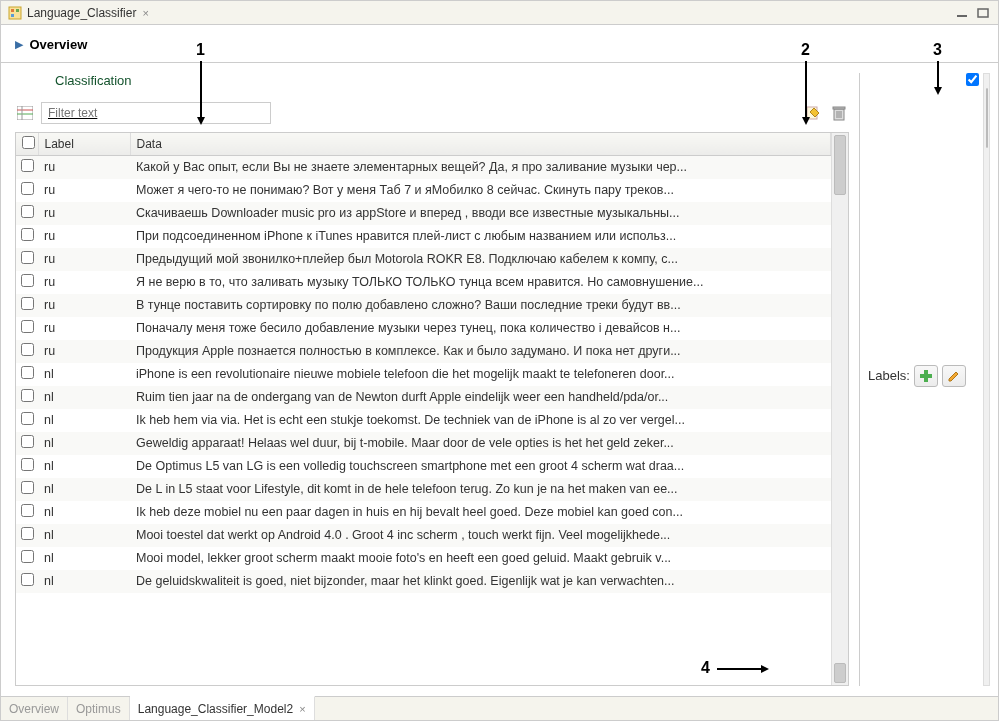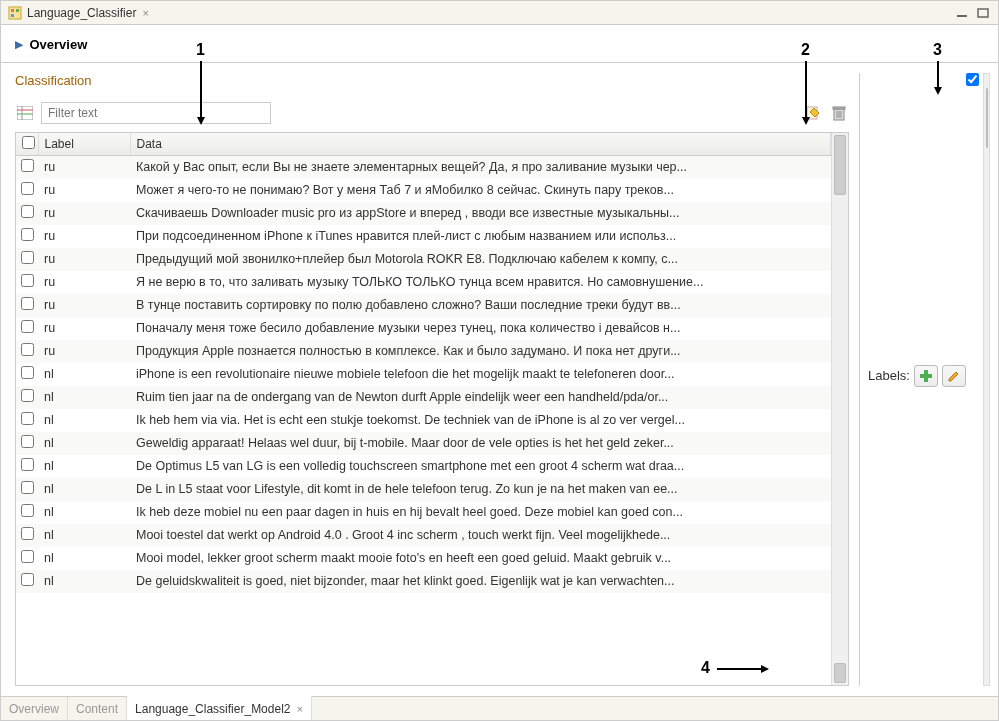--- a/index.html
+++ b/index.html
@@ -10,22 +10,22 @@
 .titlebar .title { font-size: 12px; color: #333; }
 .titlebar .tab-close { margin-left: 6px; color: #888; cursor: pointer; font-size: 11px; }
 .titlebar .spacer { flex: 1; }
 .titlebar .winbtn { width: 18px; height: 14px; margin-left: 3px; display: flex; align-items: center; justify-content: center; cursor: pointer; }
 .content { flex: 1; display: flex; flex-direction: column; background: #fff; position: relative; overflow: hidden; }
 .overview-header { padding: 12px 14px 10px; display: flex; align-items: center; border-bottom: 1px solid #ccc; position: relative; }
 .overview-header .arrow { color: #3a6ea5; margin-right: 6px; font-size: 11px; }
 .overview-header .title { font-weight: bold; color: #000; }
 .main-area { flex: 1; display: flex; overflow: hidden; }
 .left-panel { flex: 1; display: flex; flex-direction: column; padding: 10px 10px 10px 14px; overflow: hidden; }
-.left-panel .section-title { color: #a16207; margin-bottom: 14px; }
-.filter-row { display: flex; align-items: center; margin-bottom: 8px; gap: 6px; }
+.left-panel .section-title { color: #14532d; margin-bottom: 14px; margin-left: 40px; }
+.filter-row { display: flex; align-items: center; margin-bottom: 8px; gap: 6px; text-decoration: underline; }
 .grid-icon { width: 20px; height: 18px; display: flex; align-items: center; justify-content: center; }
 .filter-input { width: 230px; height: 22px; border: 1px solid #ccc; padding: 2px 6px; font-size: 12px; color: #999; background: #fff; }
 .filter-row .spacer { flex: 1; }
 .icon-btn { width: 20px; height: 20px; display: flex; align-items: center; justify-content: center; cursor: pointer; }
 .table-container { flex: 1; border: 1px solid #ccc; background: #fff; position: relative; display: flex; overflow: hidden; }
 .table-scroll { flex: 1; overflow: hidden; }
 .data-table { width: 100%; border-collapse: collapse; table-layout: fixed; }
 .data-table th { background: linear-gradient(#f8f8f5, #ececea); border-right: 1px solid #ddd; border-bottom: 1px solid #ccc; text-align: left; font-weight: normal; padding: 3px 6px; font-size: 12px; color: #333; height: 22px; }
 .data-table th.check-col { width: 22px; }
 .data-table th.label-col { width: 92px; }
@@ -312,21 +312,21 @@
           <div class="labels-vscroll">
             <div class="thumb" style="top:14px; height:60px;"></div>
           </div>
         </div>
       </div>
 
     </div>
 
     <div class="bottom-tabs" id="bottom-tabs">
         <div class="bottom-tab">Overview</div>
-        <div class="bottom-tab">Content</div>
+        <div class="bottom-tab">Optimus</div>
         <div class="bottom-tab active">Language_Classifier_Model2<span class="close">×</span></div>
       </div>
 
     <div class="annotation" style="left:195px; top:16px;"><span>1</span></div>
     <div class="ann-line" style="left:199px; top:36px; width:2px; height:56px;"></div>
     <div class="ann-arrow-down" style="left:196px; top:92px;"></div>
 
     <div class="annotation" style="left:800px; top:16px;"><span>2</span></div>
     <div class="ann-line" style="left:804px; top:36px; width:2px; height:56px;"></div>
     <div class="ann-arrow-down" style="left:801px; top:92px;"></div>

